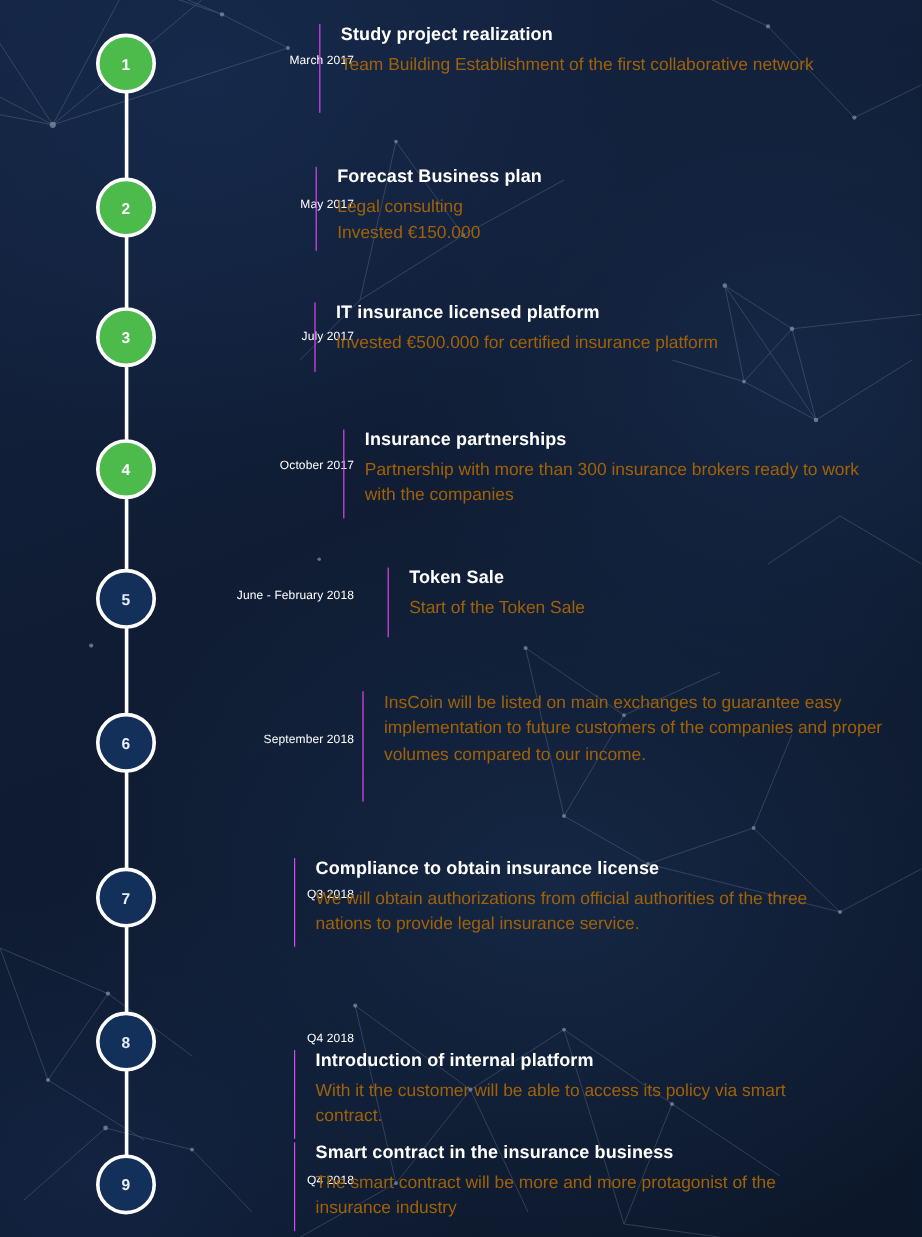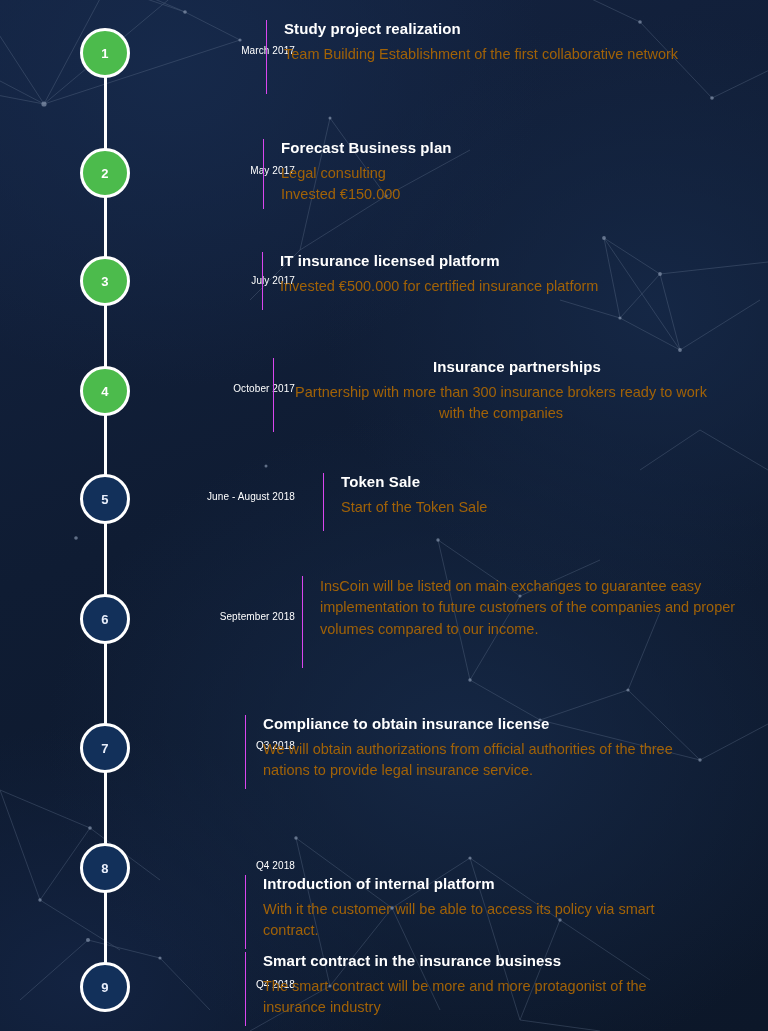--- a/index.html
+++ b/index.html
@@ -165,31 +165,31 @@
       <div class="title">IT insurance licensed platform</div>
       <div class="body" style="white-space:nowrap;">Invested €500.000 for certified insurance platform</div>
     </div>
   </div>
 
   <div class="row" style="top:0px;">
     <div class="node done" style="top:366px;">
       <span>4</span>
     </div>
     <div class="date" style="top:383px;">October 2017</div>
-    <div class="panel" style="left:273px; top:358px; width:470px; height:74px;text-align:center;">
+    <div class="panel" style="left:286px; top:358px; width:470px; height:74px;">
       <div class="title">Insurance partnerships</div>
       <div class="body" style="width:420px;">Partnership with more than 300 insurance brokers ready to work with the companies</div>
     </div>
   </div>
 
   <div class="row" style="top:0px;">
     <div class="node todo" style="top:474px;">
       <span>5</span>
     </div>
-    <div class="date" style="top:491px;">June - August 2018</div>
+    <div class="date" style="top:491px;">June - February 2018</div>
     <div class="panel" style="left:323px; top:473px; width:420px; height:58px;">
       <div class="title">Token Sale</div>
       <div class="body" style="white-space:nowrap;">Start of the Token Sale</div>
     </div>
   </div>
 
   <div class="row" style="top:0px;">
     <div class="node todo" style="top:594px;">
       <span>6</span>
     </div>

